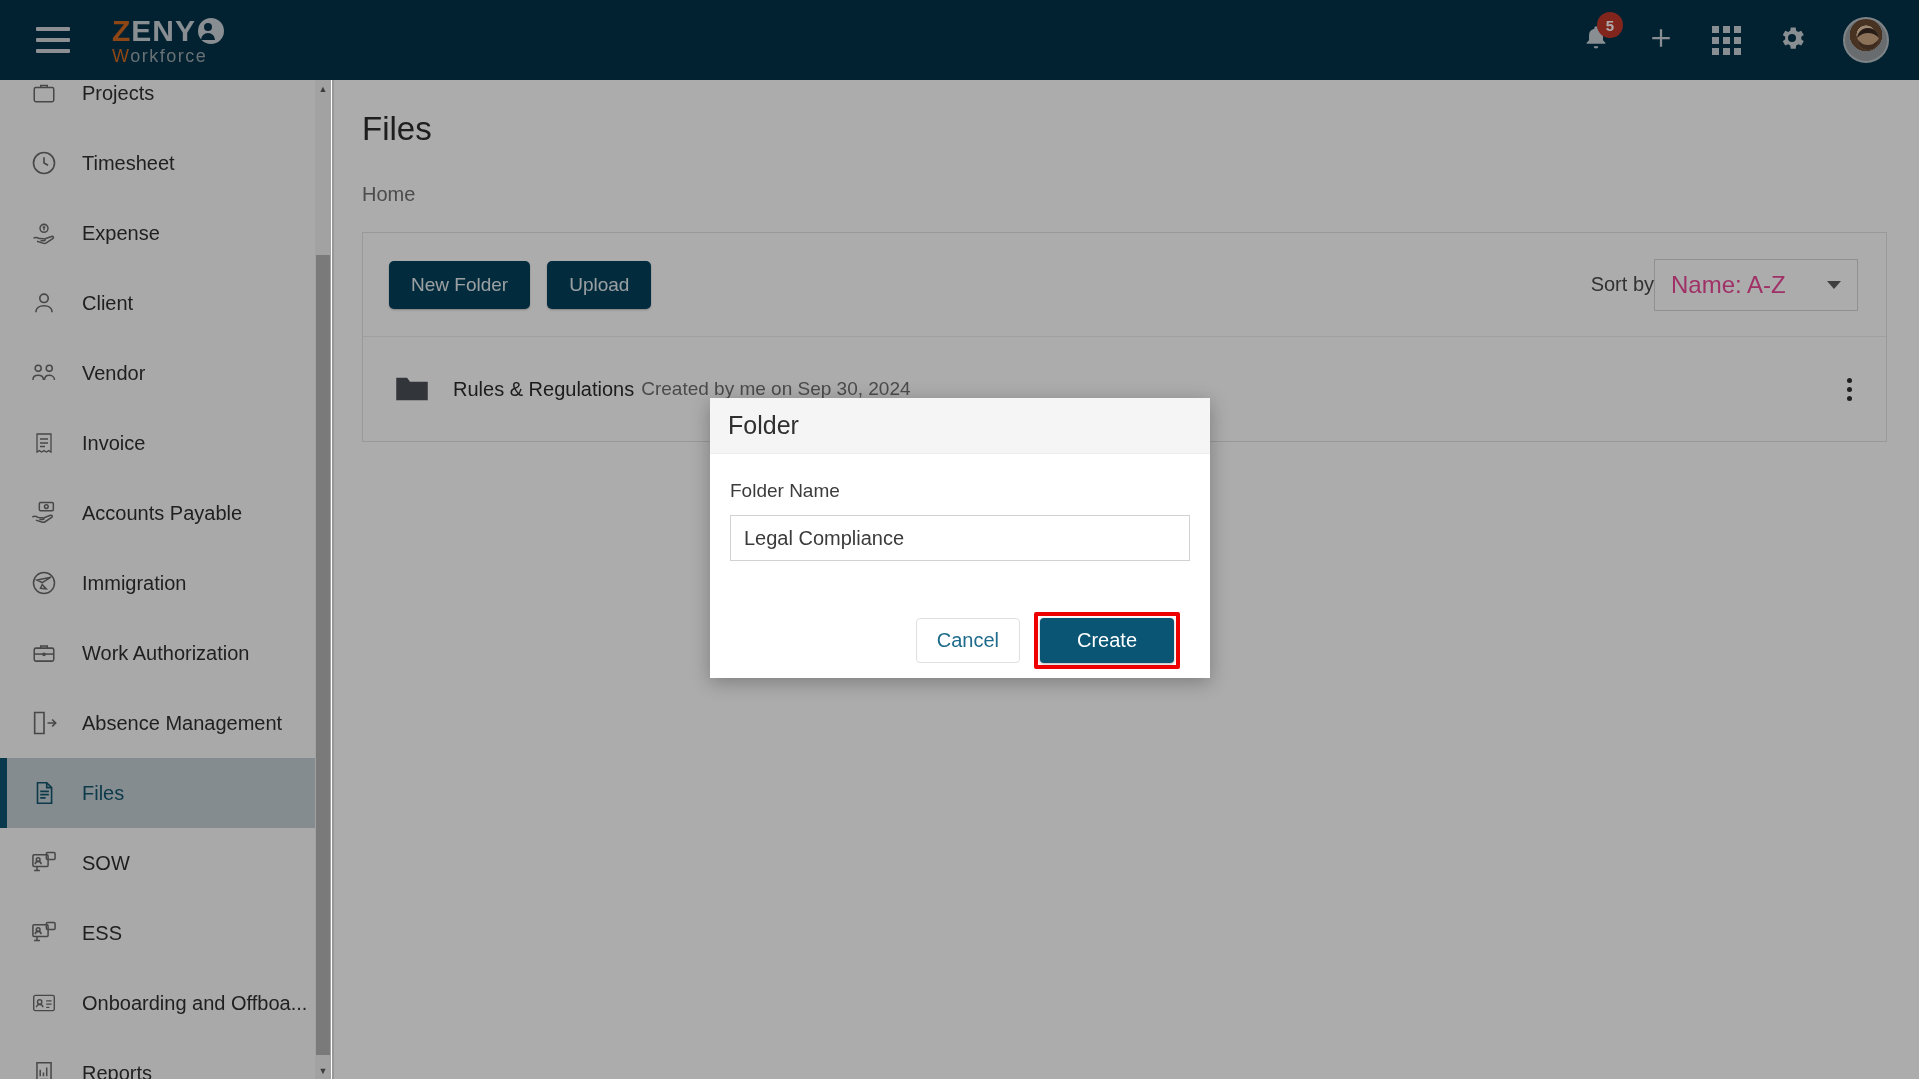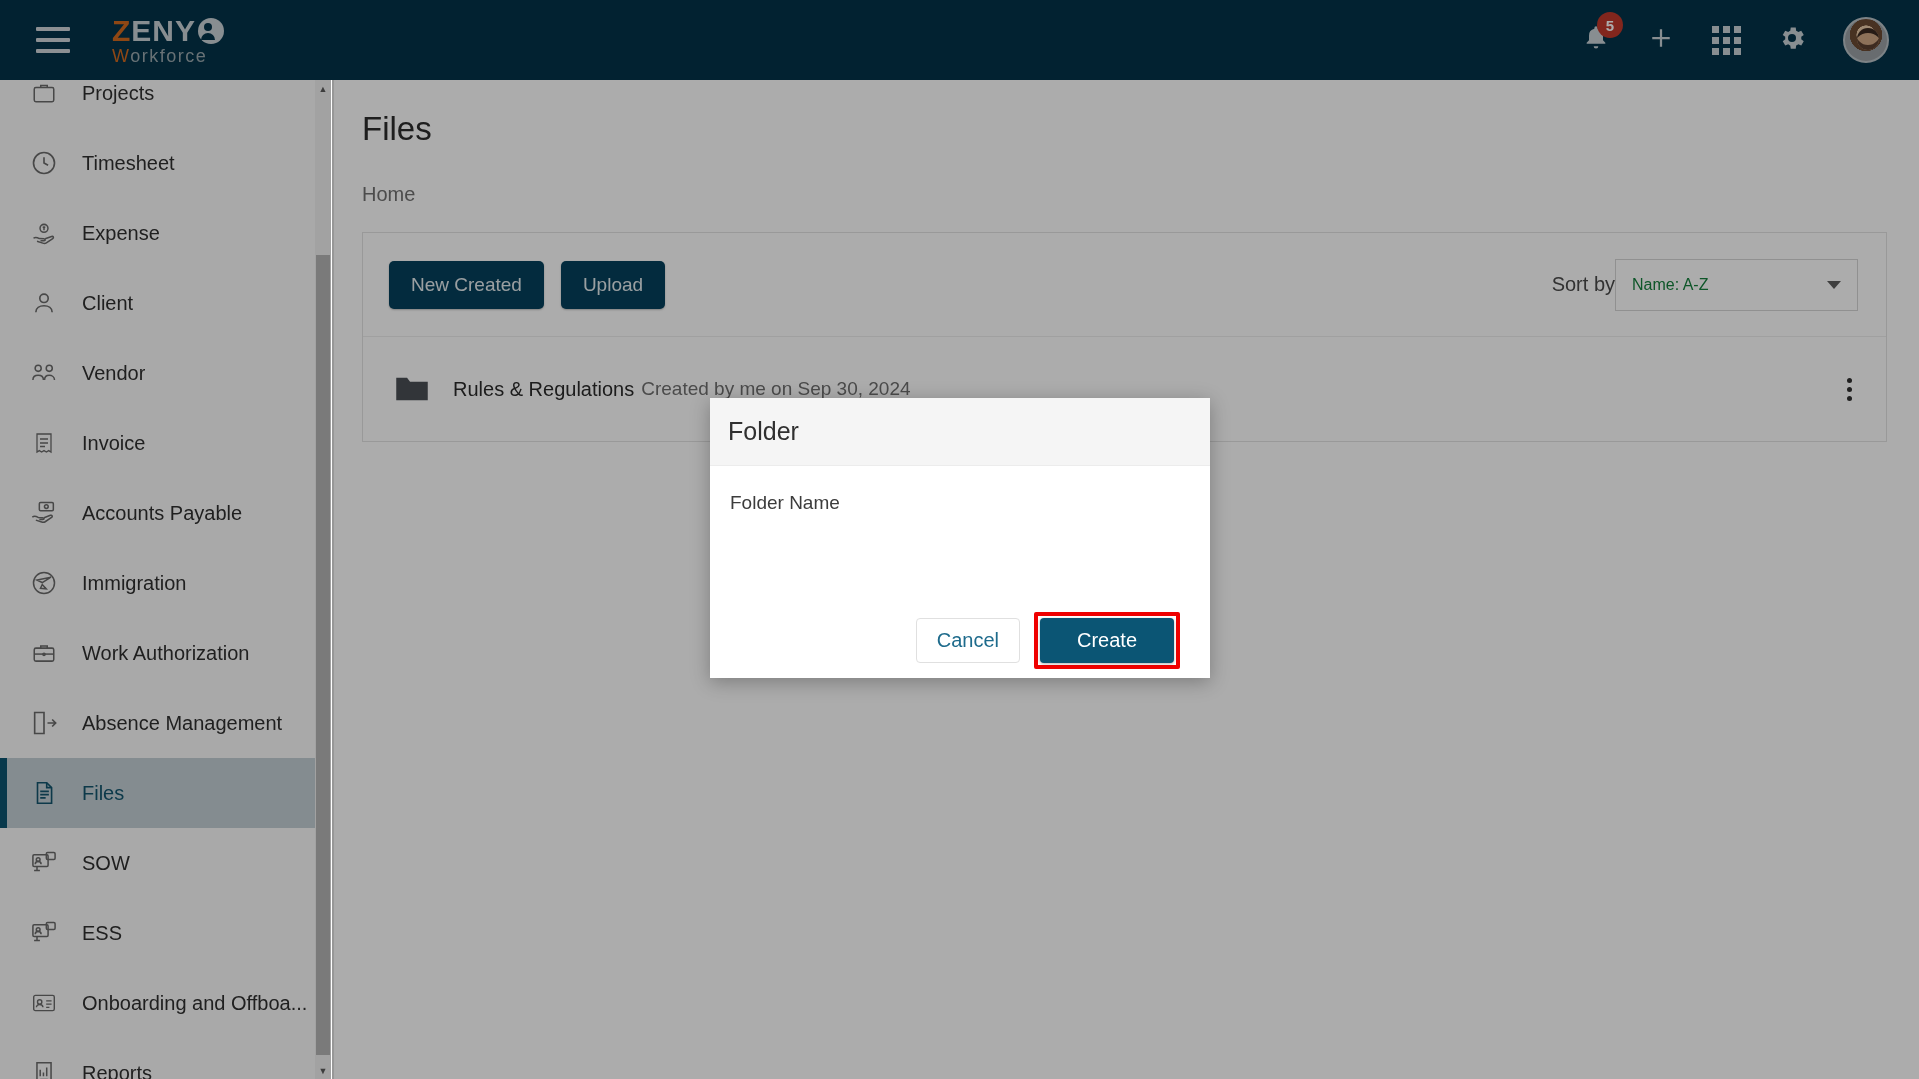--- a/index.html
+++ b/index.html
@@ -156,25 +156,25 @@
     background: #04405c; color: #e4ebee;
     border: none; border-radius: 5px;
     font-size: 19px; font-family: inherit;
     padding: 13px 22px; cursor: pointer;
     box-shadow: 0 1px 2px rgba(0,0,0,.25);
   }
   .btn-primary + .btn-primary { margin-left: 17px; }
   .sort-wrap { margin-left: auto; display: flex; align-items: center; }
   .sort-label { font-size: 20px; color: #4a4a4a; }
   .sort-select {
-    width: 243px; height: 52px;
+    width: 204px; height: 52px;
     border: 1px solid #d6d6d6; background: #fff;
     display: flex; align-items: center; justify-content: space-between;
     padding: 0 16px 0 16px;
-    font-size: 16px; color: #15803d; cursor: pointer;
+    font-size: 24px; color: #ec4899; cursor: pointer;
   }
   .caret { width: 0; height: 0; border-left: 7px solid transparent;
            border-right: 7px solid transparent; border-top: 8px solid #5d5d5d; }
 
   .folder-row {
     height: 104px; display: flex; align-items: center;
     padding: 0 28px 0 30px; cursor: pointer;
   }
   .folder-ic { width: 38px; height: 30px; margin-right: 22px; color:#4a4f54; flex:0 0 38px;}
   .folder-texts { display: flex; flex-direction: row; gap: 7px; }
@@ -186,21 +186,21 @@
   
   .modal {
     position: absolute;
     left: 710px; top: 398px;
     width: 500px; height: 280px;
     background: #ffffff;
     box-shadow: 0 4px 18px rgba(0,0,0,.28);
     z-index: 50;
   }
   .modal-header {
-    height: 68px; background: #f5f5f5;
+    height: 56px; background: #f5f5f5;
     display: flex; align-items: center; padding-left: 18px;
     border-bottom: 1px solid #ececec;
   }
   .modal-title { font-size: 25px; color: #303030; }
   .modal-body { padding: 26px 20px 0 20px; }
   .field-label { font-size: 19px; color: #3c3c3c; }
   .field-input {
     margin-top: 13px;
     width: 100%; height: 46px;
     border: 1px solid #d2d2d2; background: #fff;
@@ -474,21 +474,21 @@
     <div class="sb-arrow down">▼</div>
   </div>
   <div class="sb-divider"></div>
 
   <div class="main">
     <div class="page-title">Files</div>
     <div class="breadcrumb">Home</div>
 
     <div class="card">
       <div class="card-toolbar">
-        <button class="btn-primary">New Created</button>
+        <button class="btn-primary">New Folder</button>
         <button class="btn-primary">Upload</button>
 
         <div class="sort-wrap">
           <span class="sort-label">Sort by</span>
           <div class="sort-select">
             <span>Name: A-Z</span>
             <span class="caret"></span>
           </div>
         </div>
       </div>
@@ -513,20 +513,21 @@
   </div>
 
 </div>
 
 <div class="modal">
   <div class="modal-header">
     <span class="modal-title">Folder</span>
   </div>
   <div class="modal-body">
     <div class="field-label">Folder Name</div>
+    <input class="field-input" type="text" value="Legal Compliance" style="">
   </div>
   <div class="modal-footer">
     <button class="btn-cancel">Cancel</button>
     <span class="btn-create-wrap">
       <button class="btn-create">Create</button>
     </span>
   </div>
 </div>
 
 </body></html>

